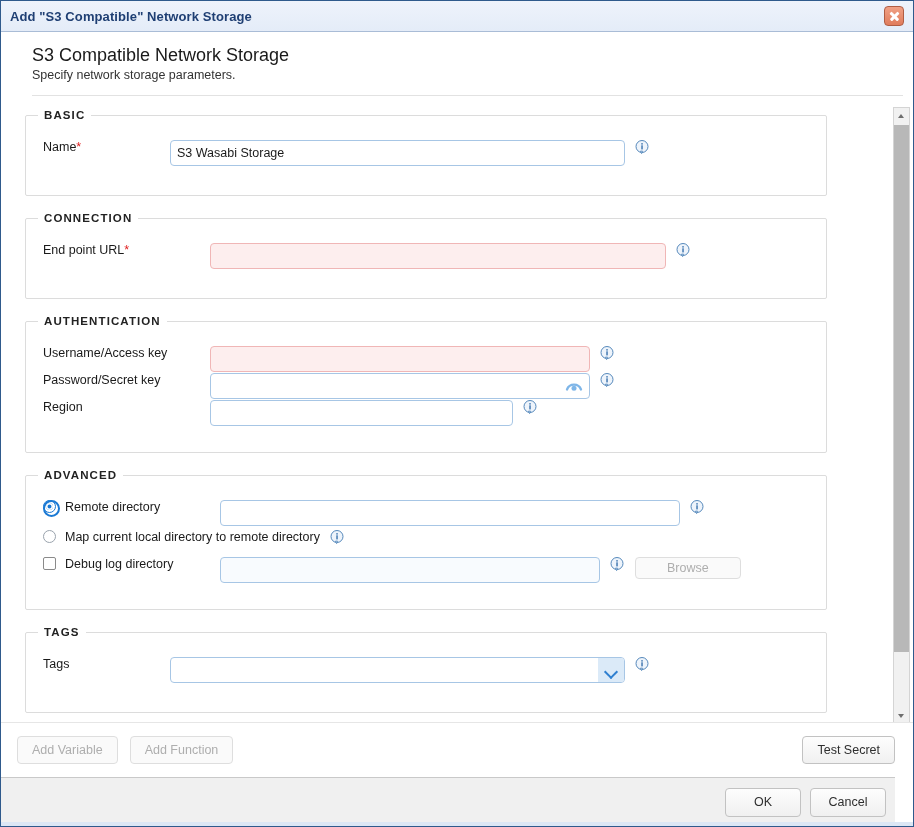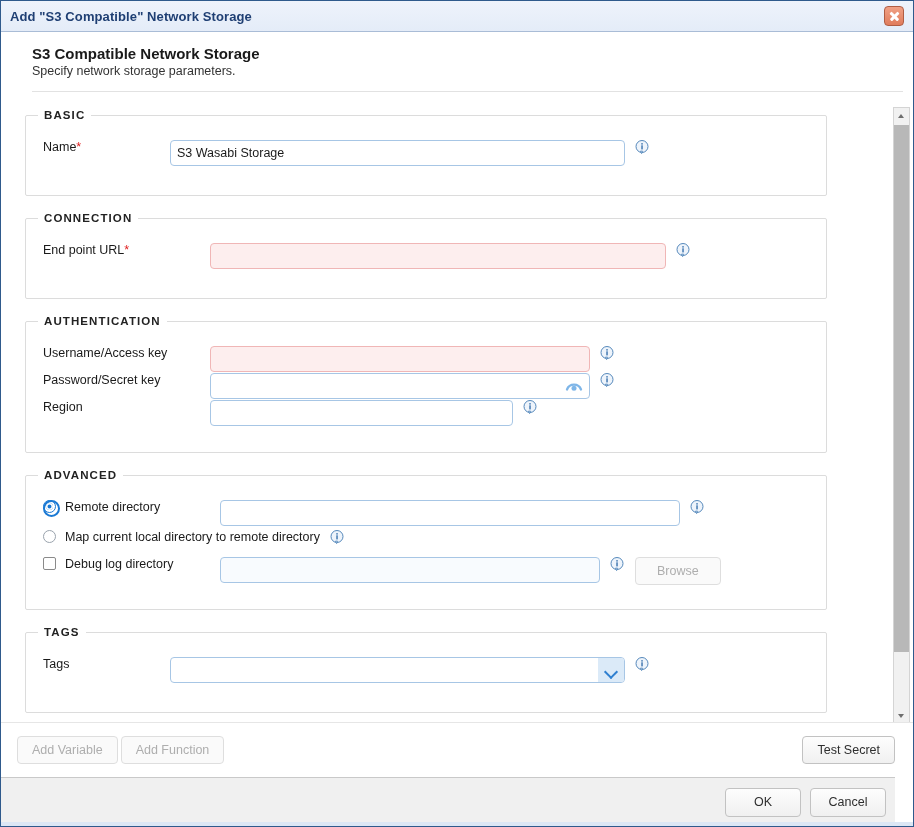--- a/index.html
+++ b/index.html
@@ -57,21 +57,21 @@
   #body-area {
     position: absolute;
     top: 32px; left: 0; right: 0; bottom: 50px;
     background: #ffffff;
     border-bottom: 1px solid #c9d3e0;
   }
   #header-block {
     padding: 12px 0 8px 31px;
   }
   #header-title {
-    font-size: 15px; font-weight: bold; color: #1a1a1a;
+    font-size: 18px; font-weight: normal; color: #1a1a1a;
     margin-bottom: 2px;
   }
   #header-sub {
     font-size: 12.5px; color: #333333;
   }
   #header-rule {
     height: 1px; background: #e2e2e2;
     margin: 5px 10px 0 31px;
   }
 
@@ -248,33 +248,33 @@
     height: 28px;
     padding: 0 14px;
     cursor: pointer;
   }
   button.btn:disabled {
     color: #aeaeae;
     background: #fafafa;
     border-color: #dedede;
     cursor: default;
   }
-  button.browse { height: 28px; padding: 0 21px; }
+  button.browse { height: 22px; padding: 0 31px; }
 
   
   #action-strip {
     position: absolute;
     left: 0; right: 0; bottom: 50px;
     height: 54px;
     background: #ffffff;
     display: flex; align-items: center;
     padding: 0 18px 0 16px;
     border-top: 1px solid #e6e6e6;
   }
-  #action-left { display: flex; gap: 3px; }
+  #action-left { display: flex; gap: 12px; }
   #action-right { margin-left: auto; }
 
   
   #footer {
     position: absolute;
     left: 0; right: 18px; bottom: 0;
     height: 49px;
     background: #f0f0f0;
     border-top: 1px solid #c9c9c9;
     display: flex; align-items: center; justify-content: flex-end;

